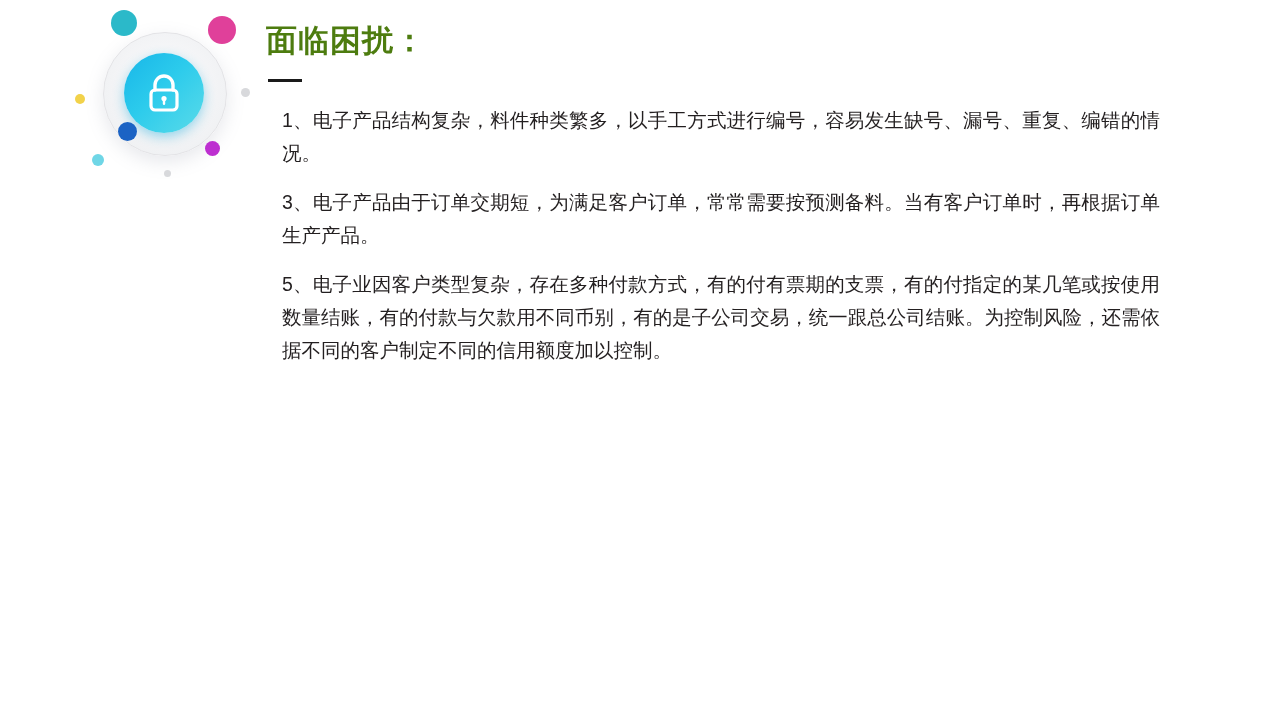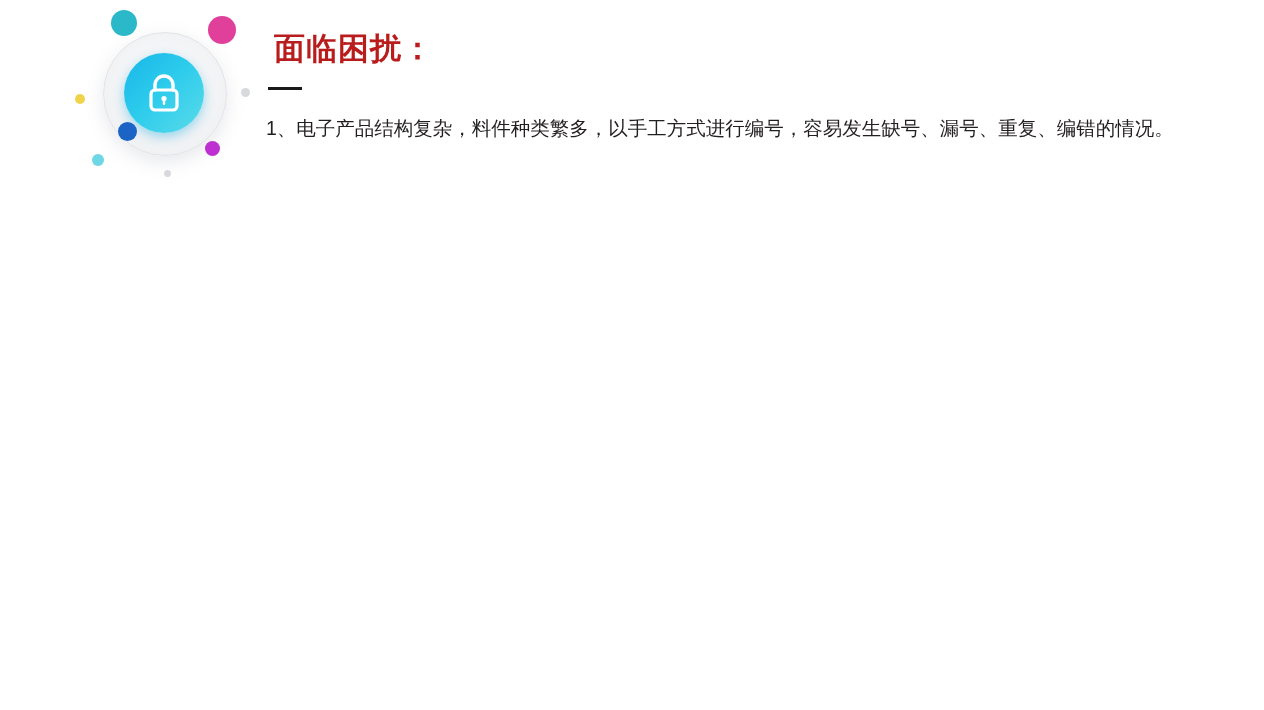--- a/index.html
+++ b/index.html
@@ -69,42 +69,42 @@
   
   .content {
     position: absolute;
     left: 266px;
     top: 22px;
     width: 910px;
   }
   .title {
     font-size: 31px;
     font-weight: bold;
-    color: #b91c1c;
+    color: #4d7c0f;
     letter-spacing: 1px;
     line-height: 1.2;
-    margin: 8px;
+    margin: 0;
   }
   .rule {
     width: 34px;
     height: 3px;
     background: #1a1a1a;
     margin: 20px 0 22px 2px;
   }
   .body-list {
     margin: 0;
     padding: 0;
     list-style: none;
   }
   .body-list li {
     font-size: 19.5px;
     line-height: 33px;
     color: #231f20;
     text-align: justify;
-    margin: 0;
+    margin: 16px;
   }
 </style>
 </head>
 <body>
 
 <div class="slide">
 
   <div class="icon-cluster">
     <div class="ring-outer"></div>
     <div class="lock-circle">
@@ -123,16 +123,18 @@
     <span class="dot d6"></span>
     <span class="dot d7"></span>
     <span class="dot d8"></span>
   </div>
 
   <div class="content">
     <h1 class="title">面临困扰：</h1>
     <div class="rule"></div>
     <ul class="body-list">
       <li>1、电子产品结构复杂，料件种类繁多，以手工方式进行编号，容易发生缺号、漏号、重复、编错的情况。</li>
+      <li>3、电子产品由于订单交期短，为满足客户订单，常常需要按预测备料。当有客户订单时，再根据订单生产产品。</li>
+      <li>5、电子业因客户类型复杂，存在多种付款方式，有的付有票期的支票，有的付指定的某几笔或按使用数量结账，有的付款与欠款用不同币别，有的是子公司交易，统一跟总公司结账。为控制风险，还需依据不同的客户制定不同的信用额度加以控制。</li>
     </ul>
   </div>
 
 </div>
 
 </body></html>

